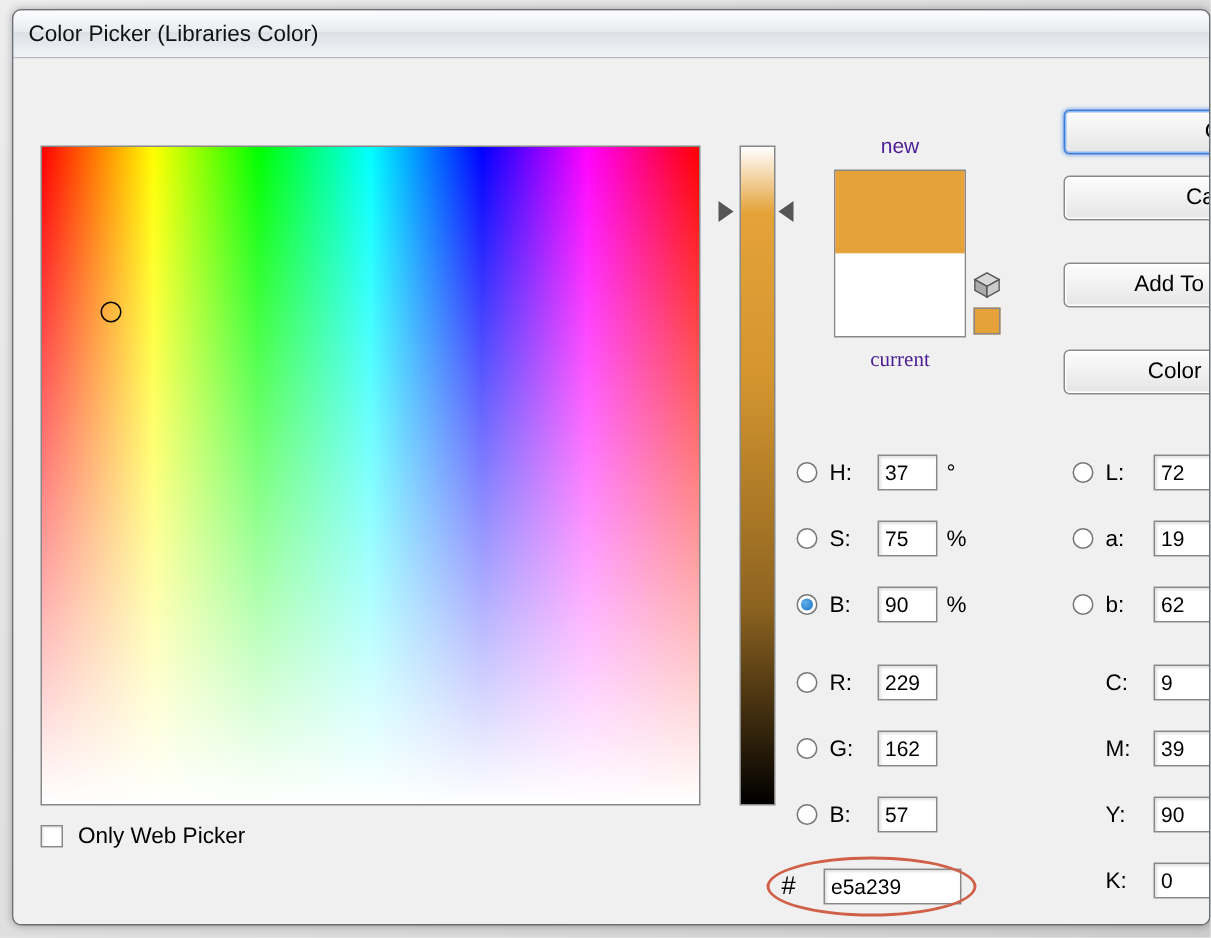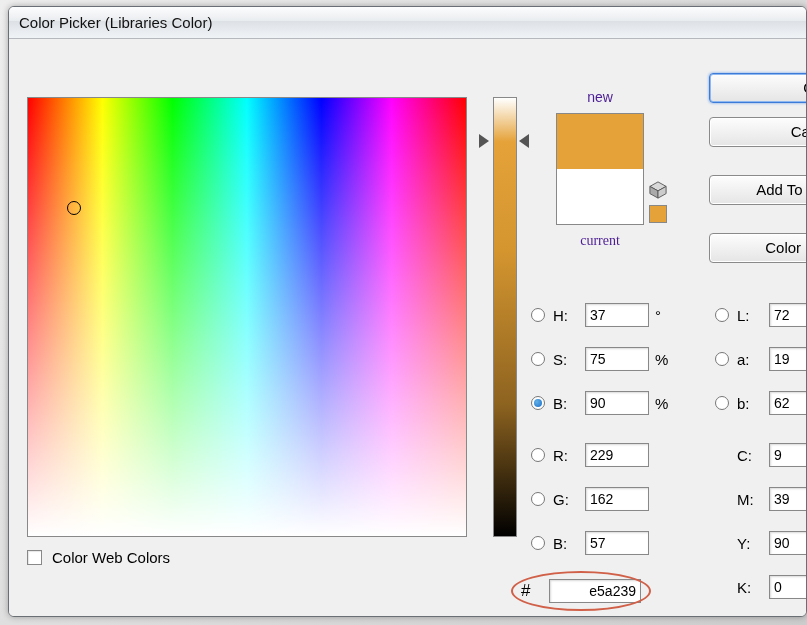--- a/index.html
+++ b/index.html
@@ -91,22 +91,22 @@
     border:1px solid #8a8a8a; border-radius:4px;
     font-size:15px; color:#000; text-align:center; line-height:28px;
     box-shadow:0 0 0 1px #fff inset;
   }
   .btn.focus { border:1px solid #3d7bd9; box-shadow:0 0 0 1px #8fb8f0 inset, 0 0 3px #6fa3e8; }
   
   .field-row { position:absolute; display:flex; align-items:center; font-size:15px; }
   .radio { width:14px; height:14px; border:1px solid #777; border-radius:50%; background:#fff; margin-right:8px; position:relative; display:inline-block;}
   .radio.on::after{content:"";position:absolute;left:2px;top:2px;width:8px;height:8px;border-radius:50%;background:radial-gradient(circle at 35% 35%,#61b0e8,#1a6fc9);}
   .lbl-w { width:26px; display:inline-block;}
-  .in { width:64px; height:24px; border:1px solid #888; background:#fff; font-size:14px; padding:1px 4px; margin:0 6px; box-shadow:inset 1px 1px 2px rgba(0,0,0,0.15);}
-  .in.wide{width:92px;text-align:right;}
+  .in { width:40px; height:24px; border:1px solid #888; background:#fff; font-size:14px; padding:1px 4px; margin:0 6px; box-shadow:inset 1px 1px 2px rgba(0,0,0,0.15);}
+  .in.wide{width:92px;}
   .unit{width:18px; display:inline-block;}
   .webcolors { position:absolute; left:18px; top:510px; display:flex; align-items:center; font-size:15px;}
   .chk{width:15px;height:15px;border:1px solid #888;background:#fff;margin-right:10px;box-shadow:inset 1px 1px 1px rgba(0,0,0,0.1);}
 
   .hex-row{position:absolute; left:512px; top:540px; display:flex; align-items:center;}
   .hex-ring{
     position:absolute; left:502px; top:532px; width:140px; height:40px;
     border:2px solid #d06048; border-radius:50%/50%;
     pointer-events:none;
   }
@@ -219,21 +219,21 @@
         <span class="lbl-w">Y:</span>
         <input class="in" value="90" style="">
       </div>
       <div class="field-row" style="left:728px; top:536px;">
         <span class="lbl-w">K:</span>
         <input class="in" value="0" style="">
       </div>
 
       <div class="webcolors">
         <span class="chk"></span>
-        <span>Color Web Colors</span>
+        <span>Only Web Picker</span>
       </div>
 
       <div class="hex-row">
         <span style="width:22px;font-size:17px;">#</span>
         <input class="in wide" value="e5a239" style="">
       </div>
       <div class="hex-ring"></div>
 
     </div>
   </div>

